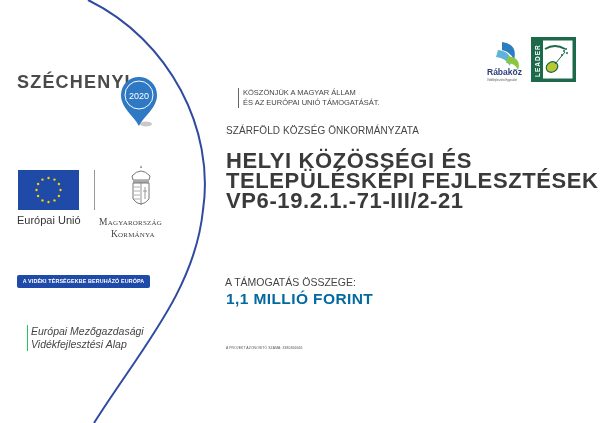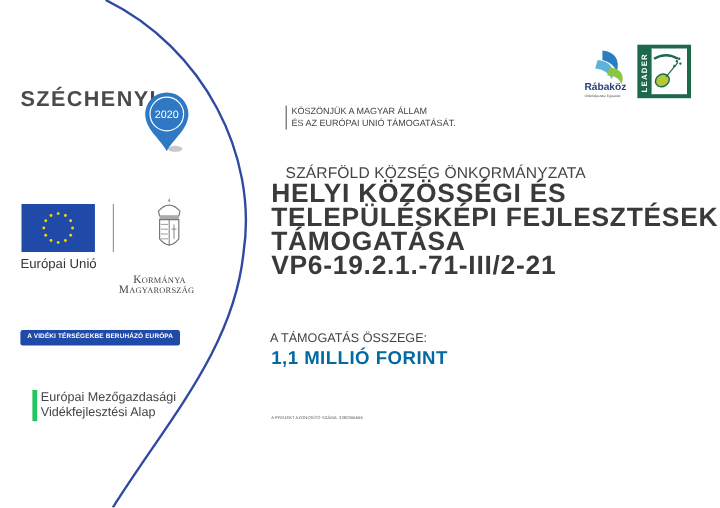--- a/index.html
+++ b/index.html
@@ -5,26 +5,26 @@
   html, body { margin:0; padding:0; }
   body { width:600px; height:423px; background:#ffffff; position:relative; overflow:hidden; font-family:"Liberation Sans", sans-serif; color:#444; }
   .abs { position:absolute; }
   .curve { position:absolute; left:0; top:0; width:600px; height:423px; pointer-events:none; }
   .szech-word { left:17px; top:72px; font-size:18px; font-weight:bold; letter-spacing:1.2px; color:#4a4a4a; }
   .szech-pin { left:120px; top:76px; width:38px; height:52px; }
   .eu-flag { left:18px; top:170px; width:61px; height:40px; background:#1f4aa8; }
   .eu-label { left:17px; top:214px; font-size:11px; color:#333; }
   .v-sep { left:94px; top:170px; width:1px; height:40px; background:#999; }
   .coat { left:125px; top:163px; width:32px; height:50px; }
-  .mk-1 { left:99px; top:217px; font-size:9.5px; color:#444; font-family:"Liberation Serif", serif; letter-spacing:0.2px;margin-top:20px; }
+  .mk-1 { left:99px; top:217px; font-size:9.5px; color:#444; font-family:"Liberation Serif", serif; letter-spacing:0.2px; }
   .mk-2 { left:111px; top:229px; font-size:9.5px; color:#444; font-family:"Liberation Serif", serif; letter-spacing:0.2px; }
   .rural-banner { left:17px; top:275px; width:133px; height:13px; background:#1f4aa8; border-radius:2px; color:#fff; font-size:5.4px; font-weight:bold; line-height:13px; text-align:center; letter-spacing:0.1px; }
-  .eafrd { left:27px; top:325px; font-size:10.5px; line-height:13px; color:#444; border-left:4px solid #22c55e; padding-left:3px; }
+  .eafrd { left:27px; top:325px; font-size:10.5px; line-height:13px; color:#444; border-left:1px solid #22c55e; padding-left:3px;font-style:italic; }
   .thanks { left:238px; top:88px; font-size:7.5px; line-height:10px; color:#444; border-left:1.5px solid #666; padding-left:4px; }
-  .org { left:226px; top:136px; font-size:13px; color:#444; letter-spacing:0.1px;margin-left:12px; }
+  .org { left:226px; top:125px; font-size:10px; color:#444; letter-spacing:0.1px; }
   .title { left:226px; top:151px; font-size:22px; line-height:20px; font-weight:bold; color:#3a3a3a; letter-spacing:0.6px; }
   .amount-label { left:225px; top:276px; font-size:10.5px; color:#444; }
   .amount { left:226px; top:290px; font-size:15.5px; font-weight:bold; color:#0369a1; letter-spacing:0.4px; }
   .project-id { left:226px; top:346px; font-size:3.4px; color:#555; letter-spacing:0.1px; }
   .rabakoz { left:484px; top:38px; width:42px; height:46px; }
   .leader { left:531px; top:37px; width:45px; height:45px; }
 </style>
 </head>
 <body>
 
@@ -86,21 +86,20 @@
 
 <div class="abs thanks">
   <div>KÖSZÖNJÜK A MAGYAR ÁLLAM</div>
   <div>ÉS AZ EURÓPAI UNIÓ TÁMOGATÁSÁT.</div>
 </div>
 
 <div class="abs org">SZÁRFÖLD KÖZSÉG ÖNKORMÁNYZATA</div>
 <div class="abs title">
   <div>HELYI KÖZÖSSÉGI ÉS</div>
   <div>TELEPÜLÉSKÉPI FEJLESZTÉSEK</div>
-  <div>TÁMOGATÁSA</div>
   <div>VP6-19.2.1.-71-III/2-21</div>
 </div>
 
 <div class="abs amount-label">A TÁMOGATÁS ÖSSZEGE:</div>
 <div class="abs amount">1,1 MILLIÓ FORINT</div>
 
 <div class="abs project-id">A PROJEKT AZONOSÍTÓ SZÁMA: 3380366666</div>
 
 <svg class="abs rabakoz" viewBox="0 0 42 46">
   <path d="M18 4 Q34 6 30 22 Q27 14 18 12 Z" fill="#2a7ec0"></path>

